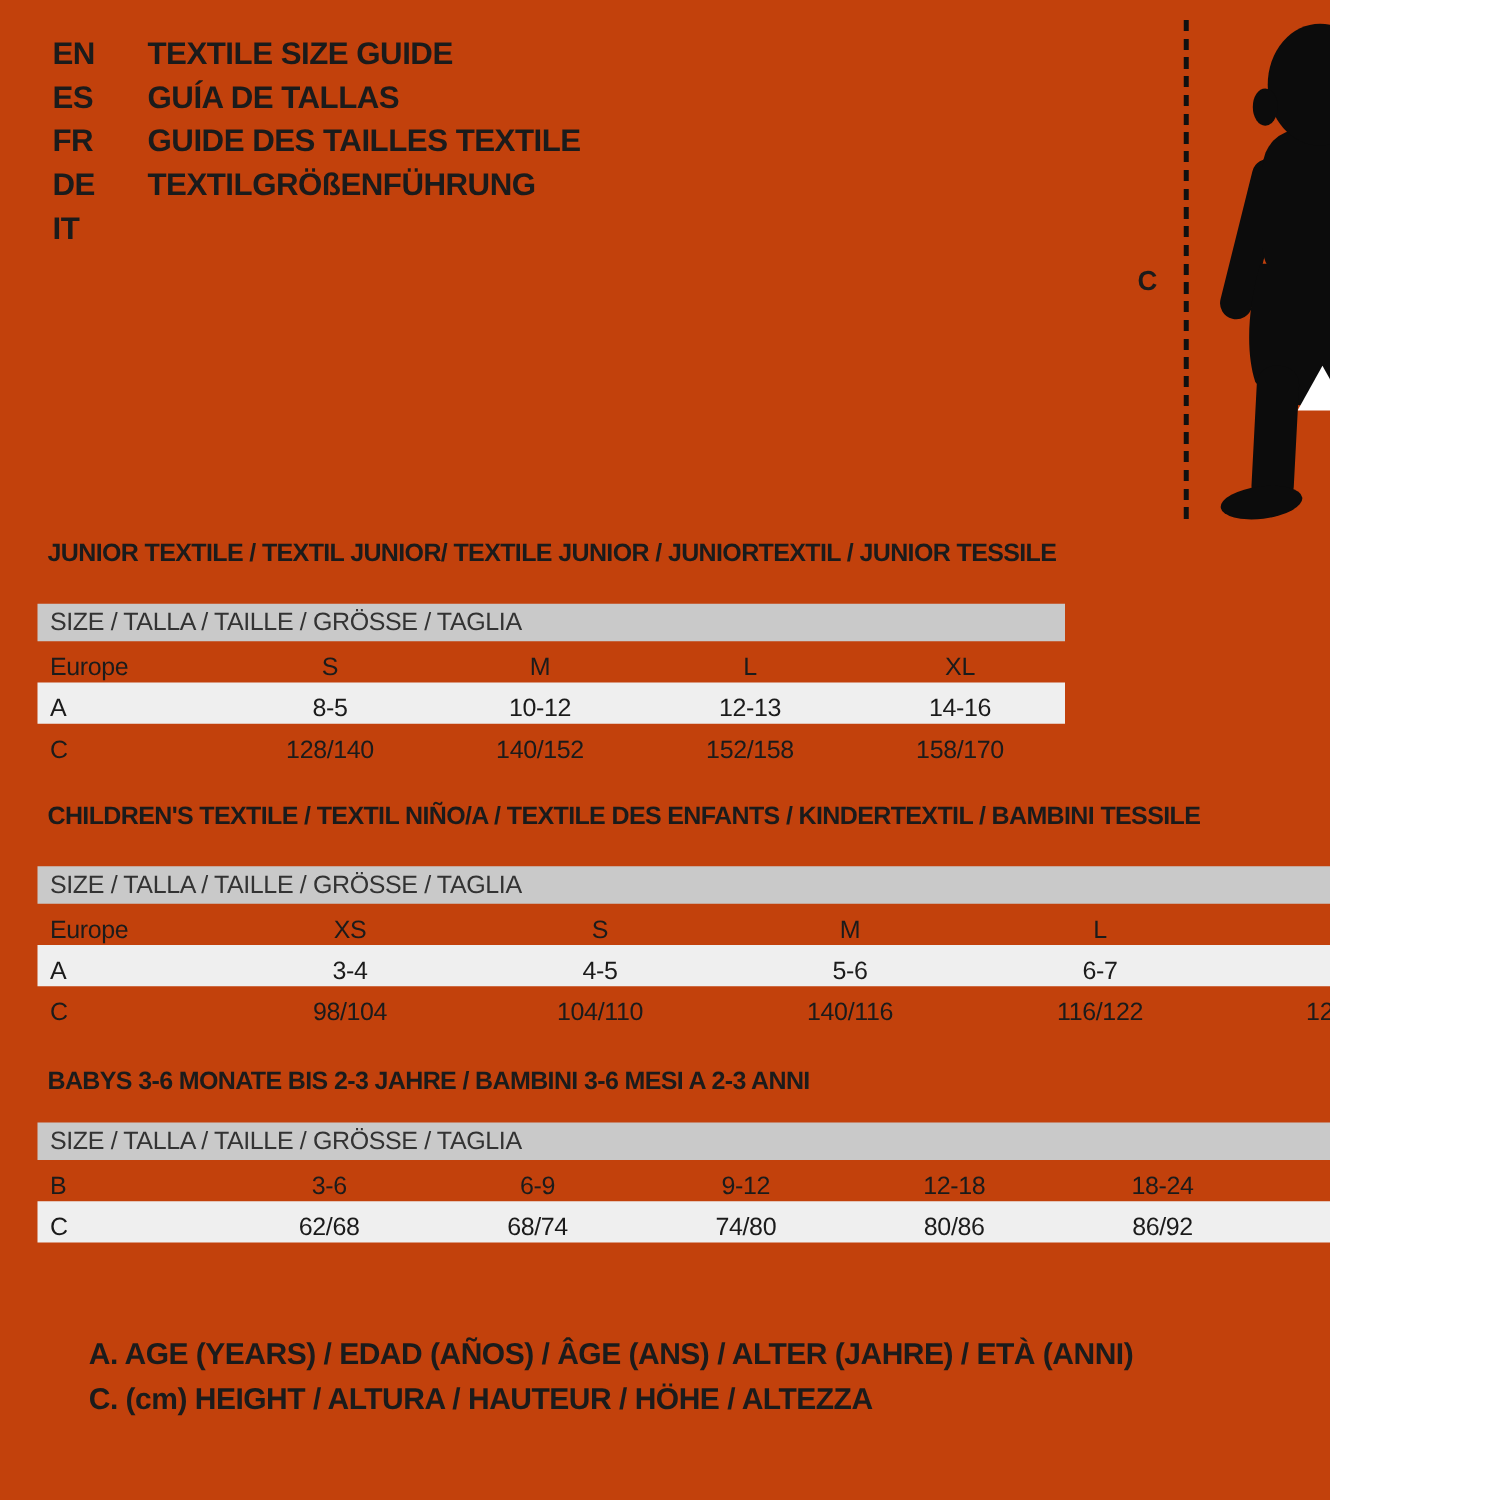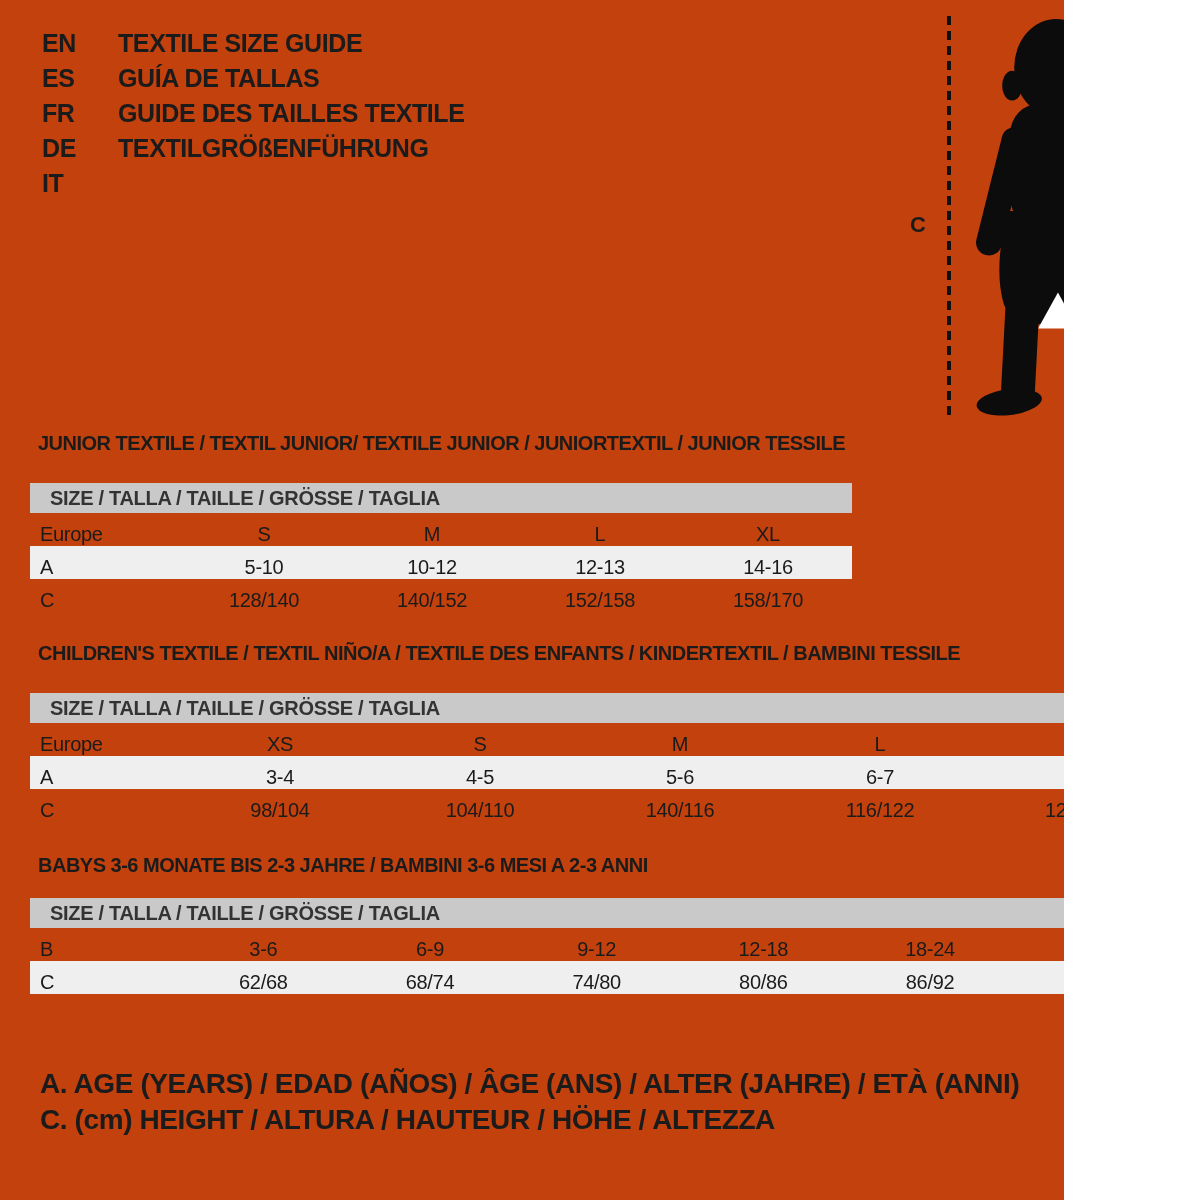--- a/index.html
+++ b/index.html
@@ -23,29 +23,29 @@
   .section { position:absolute; left:30px; }
   #section-junior  { top:430px; width:822px; }
   #section-children{ top:640px; width:1150px; }
   #section-babies  { top:848px; width:1150px; }
   .section-heading { padding-left:8px; font-weight:700; font-size:20px; letter-spacing:-0.5px; line-height:26px; white-space:nowrap; }
   #section-babies .section-heading { line-height:34px; }
   .size-table { margin-top:27px; }
   #section-babies .size-table { margin-top:16px; }
 
   .t-header { height:30px; line-height:30px; background:#c9c9c9; color:#333333;
-    font-weight:700; font-size:20px; padding-left:20px; letter-spacing:-0.3px; }
+    font-weight:400; font-size:20px; padding-left:10px; letter-spacing:-0.3px; }
   .t-row { display:flex; height:33px; align-items:flex-end; font-size:20px; letter-spacing:-0.3px; }
   .t-row.shaded { background:#efefef; }
   .t-label { width:150px; padding-left:10px; box-sizing:border-box; }
   .t-cell { flex:1; text-align:center; }
 
   
   .legend { position:absolute; left:40px; top:1066px; }
-  .legend-line { height:36px; line-height:36px; font-weight:700; font-size:28px; letter-spacing:-0.4px; white-space:nowrap; }
+  .legend-line { height:36px; line-height:36px; font-weight:700; font-size:24px; letter-spacing:-0.4px; white-space:nowrap;margin-left:31px; }
 </style>
 </head>
 <body>
 
 <div class="page">
 
   <div class="lang-list">
     <div class="lang-row">
       <span class="lang-code">EN</span>
       <span class="lang-title">TEXTILE SIZE GUIDE</span>
@@ -92,21 +92,21 @@
       <div class="t-header">SIZE / TALLA / TAILLE / GRÖSSE / TAGLIA</div>
       <div class="t-row">
         <span class="t-label">Europe</span>
         <span class="t-cell">S</span>
         <span class="t-cell">M</span>
         <span class="t-cell">L</span>
         <span class="t-cell">XL</span>
       </div>
       <div class="t-row shaded">
         <span class="t-label">A</span>
-        <span class="t-cell">5-10</span>
+        <span class="t-cell">8-5</span>
         <span class="t-cell">10-12</span>
         <span class="t-cell">12-13</span>
         <span class="t-cell">14-16</span>
       </div>
       <div class="t-row">
         <span class="t-label">C</span>
         <span class="t-cell">128/140</span>
         <span class="t-cell">140/152</span>
         <span class="t-cell">152/158</span>
         <span class="t-cell">158/170</span>

